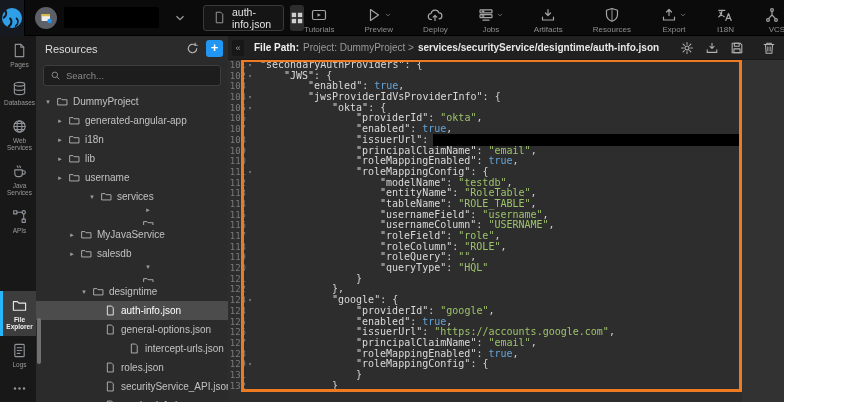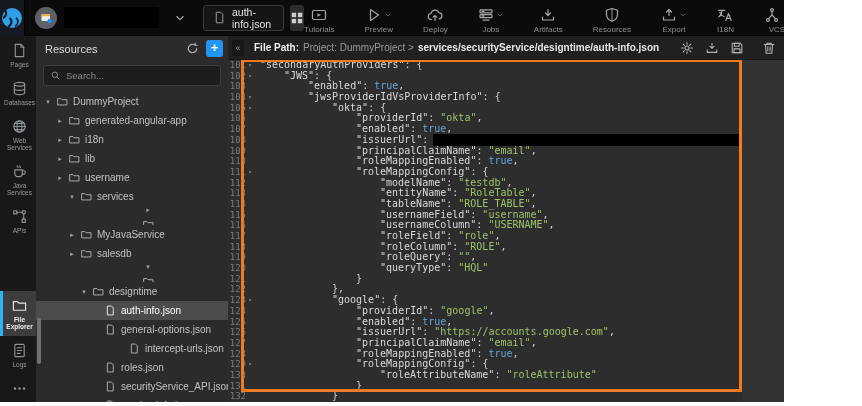--- a/index.html
+++ b/index.html
@@ -412,21 +412,21 @@
           </div>
           <div class="tree-row" style="padding-left: 20px;">
             <span class="arrow">▸</span>
             <span class="ic">
               <svg viewBox="0 0 16 16" width="11" height="11" fill="none" stroke="currentColor" stroke-width="1.2" stroke-linecap="round" stroke-linejoin="round">
                 <path d="M1.5 3.8h4.3l1.5 1.6h7.2V13h-13z"></path>
               </svg>
             </span>
             <span>username</span>
           </div>
-          <div class="tree-row" style="padding-left: 32px;">
+          <div class="tree-row" style="padding-left: 32px; margin-left: 20px;">
             <span class="arrow">▾</span>
             <span class="ic">
               <svg viewBox="0 0 16 16" width="11" height="11" fill="none" stroke="currentColor" stroke-width="1.2" stroke-linecap="round" stroke-linejoin="round">
                 <path d="M1.5 3.8h4.3l1.5 1.6h7.2V13h-13z"></path>
               </svg>
             </span>
             <span>services</span>
           </div>
           <div class="tree-row" style="padding-left: 32px; flex-direction: column;">
             <span class="arrow">▸</span>
@@ -592,19 +592,18 @@
           <div class="code-line"><span class="ln">120</span><span class="fold"></span><span style="padding-left: 126px;"><span class="tok k">"queryType"</span><span class="tok p">: </span><span class="tok s">"HQL"</span></span></div>
           <div class="code-line"><span class="ln">121</span><span class="fold"></span><span style="padding-left: 102px;"><span class="tok p">}</span></span></div>
           <div class="code-line"><span class="ln">122</span><span class="fold"></span><span style="padding-left: 78px;"><span class="tok p">},</span></span></div>
           <div class="code-line"><span class="ln">123</span><span class="fold">▾</span><span style="padding-left: 78px;"><span class="tok k">"google"</span><span class="tok p">: {</span></span></div>
           <div class="code-line"><span class="ln">124</span><span class="fold"></span><span style="padding-left: 102px;"><span class="tok k">"providerId"</span><span class="tok p">: </span><span class="tok s">"google"</span><span class="tok p">,</span></span></div>
           <div class="code-line"><span class="ln">125</span><span class="fold"></span><span style="padding-left: 102px;"><span class="tok k">"enabled"</span><span class="tok p">: </span><span class="tok b">true</span><span class="tok p">,</span></span></div>
           <div class="code-line"><span class="ln">126</span><span class="fold"></span><span style="padding-left: 102px;"><span class="tok k">"issuerUrl"</span><span class="tok p">: </span><span class="tok s">"https://accounts.google.com"</span><span class="tok p">,</span></span></div>
           <div class="code-line"><span class="ln">127</span><span class="fold"></span><span style="padding-left: 102px;"><span class="tok k">"principalClaimName"</span><span class="tok p">: </span><span class="tok s">"email"</span><span class="tok p">,</span></span></div>
           <div class="code-line"><span class="ln">128</span><span class="fold"></span><span style="padding-left: 102px;"><span class="tok k">"roleMappingEnabled"</span><span class="tok p">: </span><span class="tok b">true</span><span class="tok p">,</span></span></div>
           <div class="code-line"><span class="ln">129</span><span class="fold">▾</span><span style="padding-left: 102px;"><span class="tok k">"roleMappingConfig"</span><span class="tok p">: {</span></span></div>
-          <div class="code-line"><span class="ln">130</span><span class="fold"></span><span style="padding-left: 126px;"><span class="tok k">"roleAttributeName"</span><span class="tok p">: </span><span class="tok s">"roleAttribute"</span></span></div>
           <div class="code-line"><span class="ln">131</span><span class="fold"></span><span style="padding-left: 102px;"><span class="tok p">}</span></span></div>
           <div class="code-line"><span class="ln">132</span><span class="fold"></span><span style="padding-left: 78px;"><span class="tok p">}</span></span></div>
         </div>
     </div>
   </div>
 </div>
 
 </body></html>

